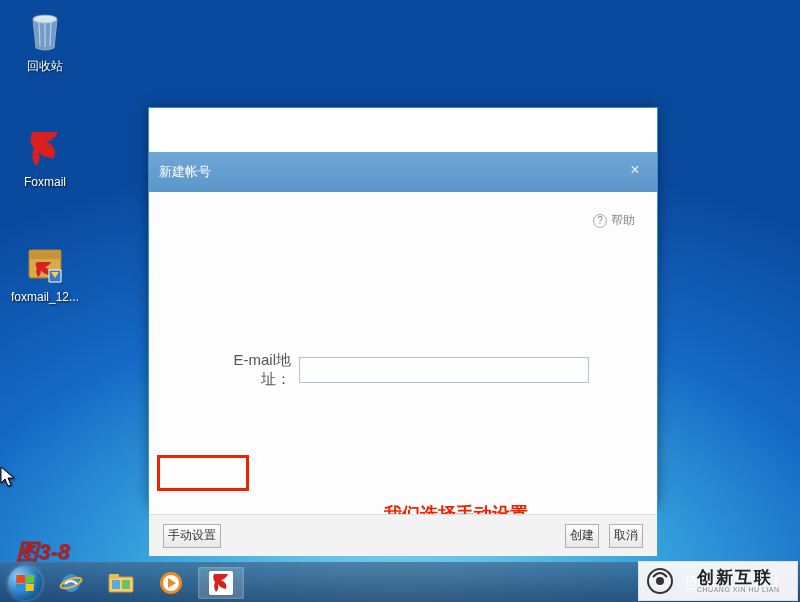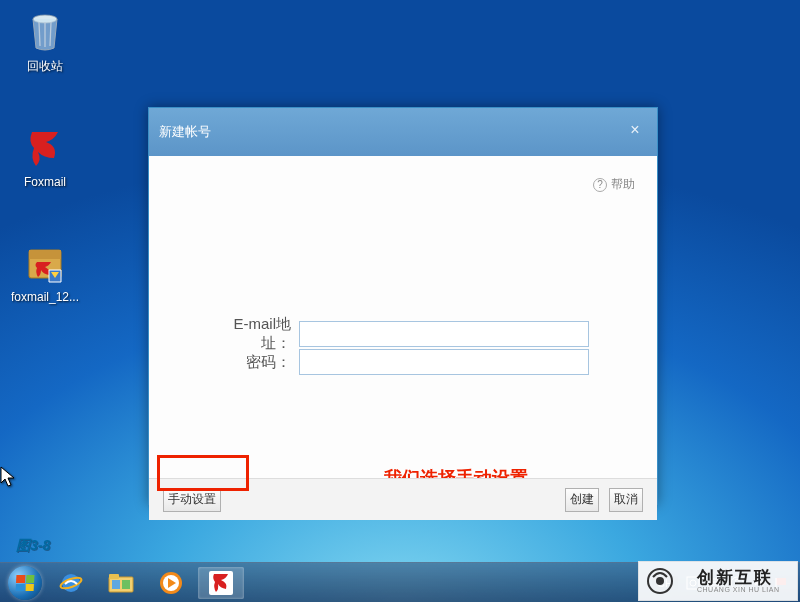--- a/index.html
+++ b/index.html
@@ -15,22 +15,22 @@
     .desktop-icon .label { color: #fff; font-size: 12px; text-shadow: 1px 1px 2px rgba(0,0,0,0.8); }
     .recycle-bin { left: 10px; top: 8px; }
     .foxmail-app { left: 10px; top: 125px; }
     .foxmail-pkg { left: 10px; top: 240px; }
     
     .dialog {
       position: absolute; left: 148px; top: 107px; width: 510px; height: 398px;
       background: #fff; border: 1px solid #3a8fc7; box-shadow: 0 0 12px rgba(0,0,0,0.4);
     }
     .titlebar {
-      height: 48px; background: linear-gradient(#6fa8d6, #5c95c8);
-      display: flex; align-items: center; padding: 0 10px; color: #fff; font-size: 13px;
+      height: 40px; background: linear-gradient(#6fa8d6, #5c95c8);
+      display: flex; align-items: center; padding: 0 10px; color: #fff; font-size: 13px; margin-top: 44px;
     }
     .titlebar .close {
       margin-left: auto; width: 24px; height: 18px; text-align: center;
       color: #e8f0f8; font-size: 16px; line-height: 14px; cursor: pointer;
     }
     .dialog-body { position: relative; height: calc(100% - 32px); background: #fdfdfd; }
     .help-link {
       position: absolute; right: 22px; top: 20px; color: #888; font-size: 12px;
       display: flex; align-items: center; gap: 4px; cursor: pointer;
     }
@@ -62,21 +62,21 @@
     }
     .btn.manual { }
     .btn.create { margin-left: auto; }
     .btn.cancel { margin-left: 10px; }
     .highlight-box {
       position: absolute; left: 157px; top: 455px; width: 92px; height: 36px;
       border: 3px solid #e20; pointer-events: none;
     }
     .fig-label {
       position: absolute; left: 16px; top: 537px;
-      color: #0369a1; font-size: 14px; font-weight: bold; font-style: italic;
+      color: #b91c1c; font-size: 22px; font-weight: bold; font-style: italic;
       text-shadow: 1px 1px 0 rgba(0,0,0,0.3); font-family: "SimHei", sans-serif;
     }
     
     .taskbar {
       position: absolute; left: 0; bottom: 0; width: 100%; height: 40px;
       background: linear-gradient(rgba(60,100,140,0.7), rgba(30,60,100,0.8));
       display: flex; align-items: center; padding: 0 4px;
       border-top: 1px solid rgba(255,255,255,0.2);
     }
     .start-btn {
@@ -169,24 +169,20 @@
   </div>
   <div class="dialog-body">
     <div class="help-link">
       <span class="q">?</span>
       <span>帮助</span>
     </div>
     <div class="form-row email">
       <label>E-mail地址：</label>
       <input type="text" value="" style="">
     </div>
-    <div class="form-row pwd">
-      <label>密码：</label>
-      <input type="password" value="" style="">
-    </div>
     <div class="annotation">我们选择手动设置</div>
     <div class="button-bar">
       <button class="btn manual">手动设置</button>
       <button class="btn create">创建</button>
       <button class="btn cancel">取消</button>
     </div>
   </div>
 </div>
 
 <div class="highlight-box"></div>

